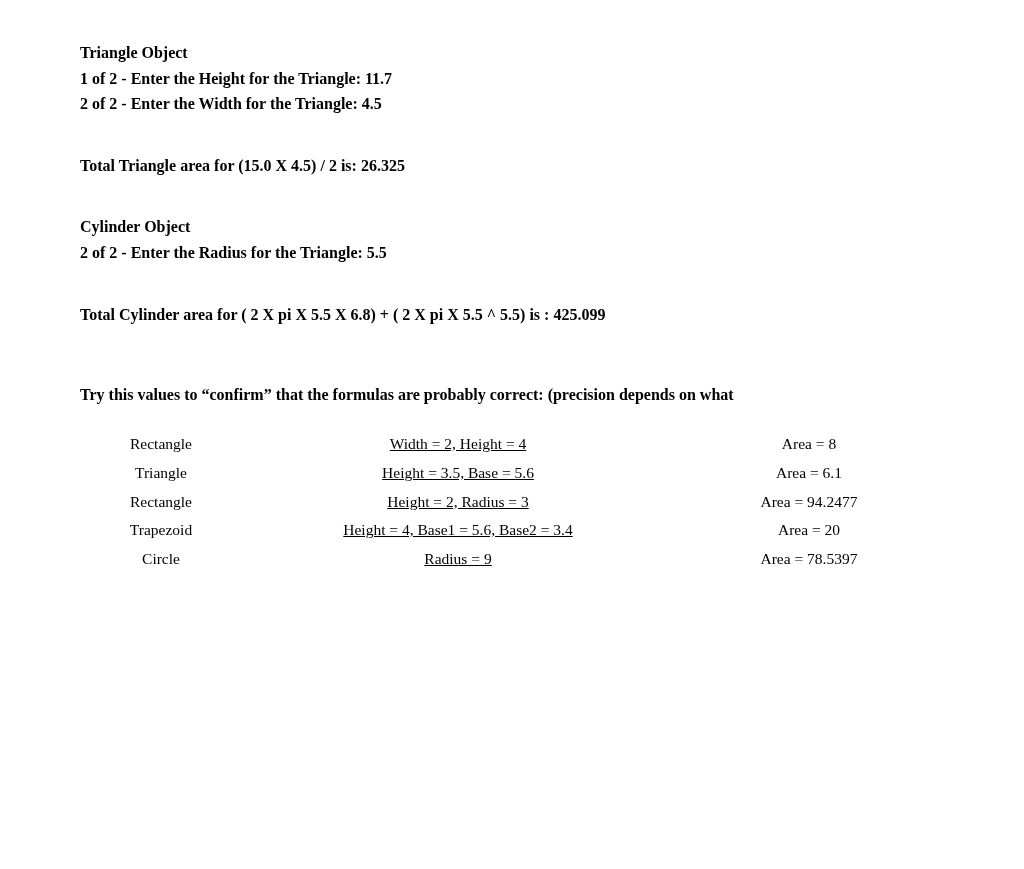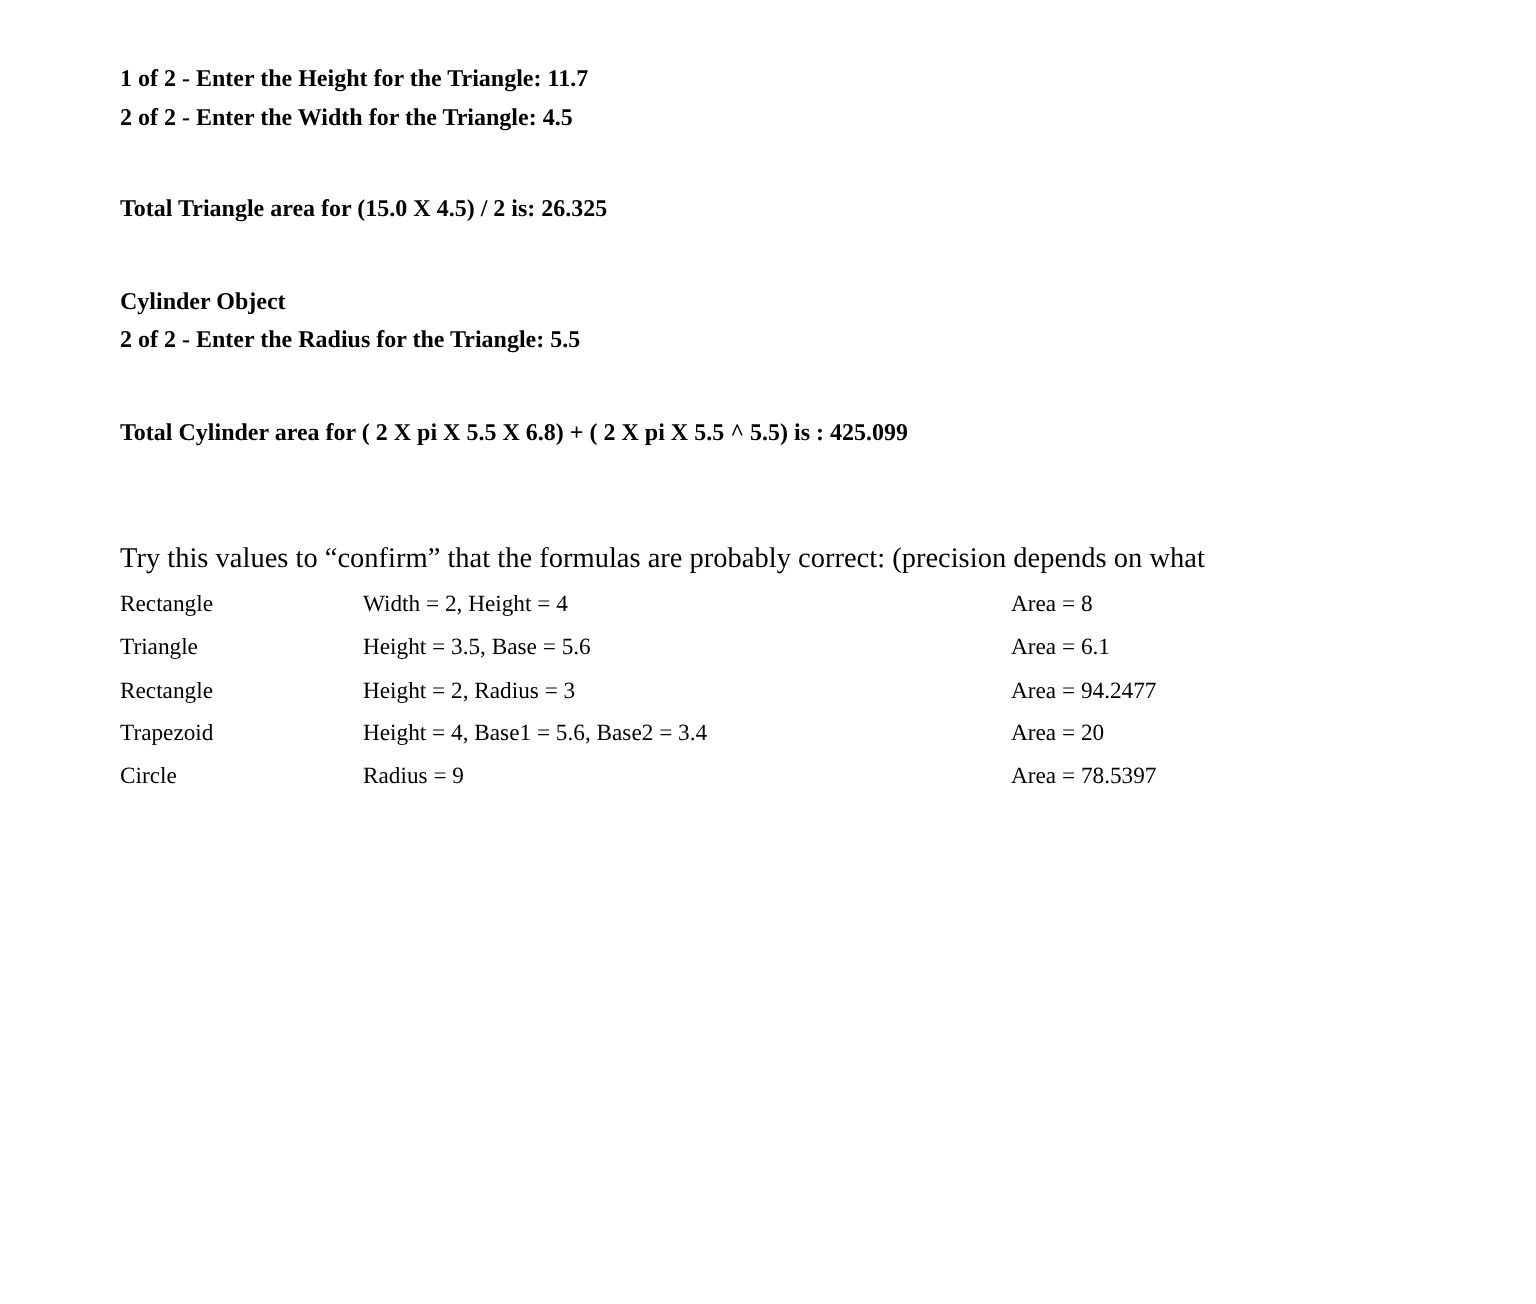--- a/index.html
+++ b/index.html
@@ -27,58 +27,62 @@
     .bold-line {
       font-weight: bold;
       line-height: 1.6;
     }
 
     .spacer {
       height: 16px;
     }
 
     .table-section {
+      text-align: center;
     }
 
     .intro-text {
-      font-size: 19px;
+      font-size: 16px;
       line-height: 1.55;
-      margin-bottom: 2px;
+      margin-bottom: 22px;
+      font-weight: bold;
     }
 
     .data-table {
       width: 100%;
       border-collapse: collapse;
     }
 
     .data-table td {
       padding: 2px 0;
       vertical-align: top;
       font-size: 15.5px;
       line-height: 1.6;
     }
 
     .col-shape {
       width: 120px;
     }
 
     .col-params {
       width: 320px;
+      text-decoration: underline;
     }
 
     .col-area {
       width: 200px;
     }
   </style>
 </head>
 <body>
 
 <div class="content-block">
 
   <div class="section">
+    <div class="bold-line">Triangle Object</div>
     <div class="bold-line">1 of 2 - Enter the Height for the Triangle: 11.7</div>
     <div class="bold-line">2 of 2 - Enter the Width for the Triangle: 4.5</div>
   </div>
 
   <div class="spacer"></div>
 
   <div class="section">
     <div class="bold-line">Total Triangle area for (15.0 X 4.5) / 2 is: 26.325</div>
   </div>
 

